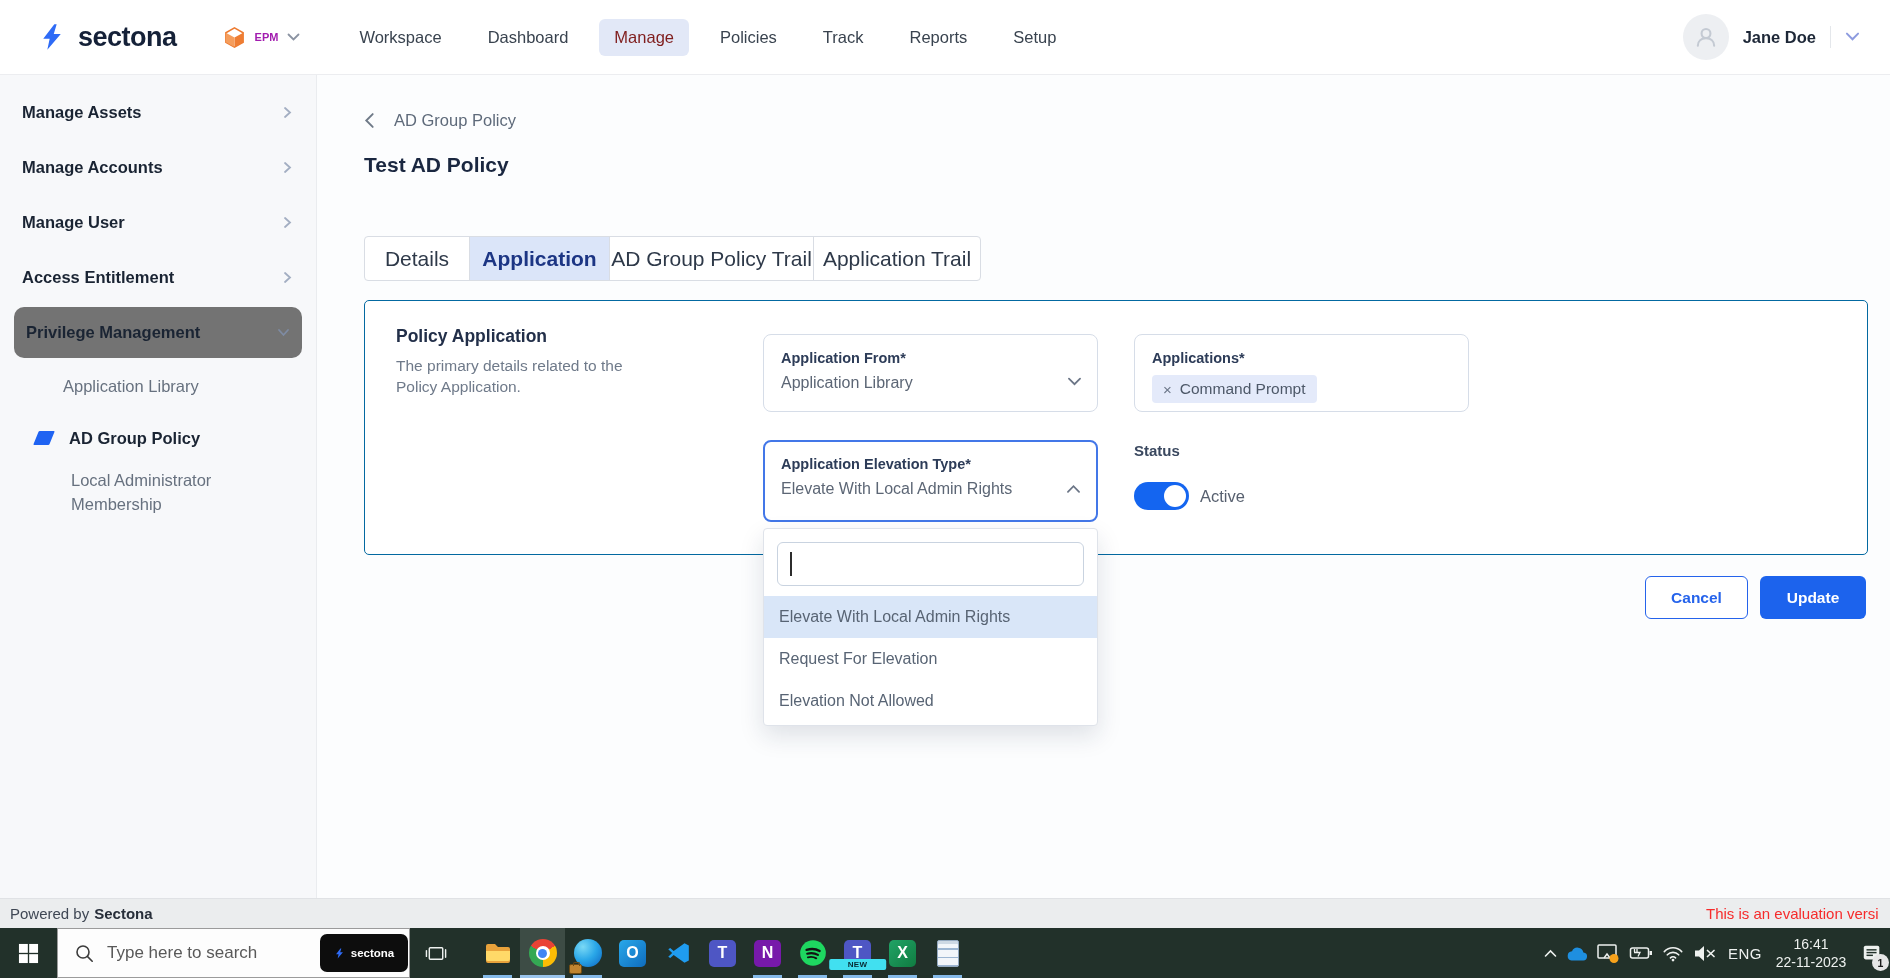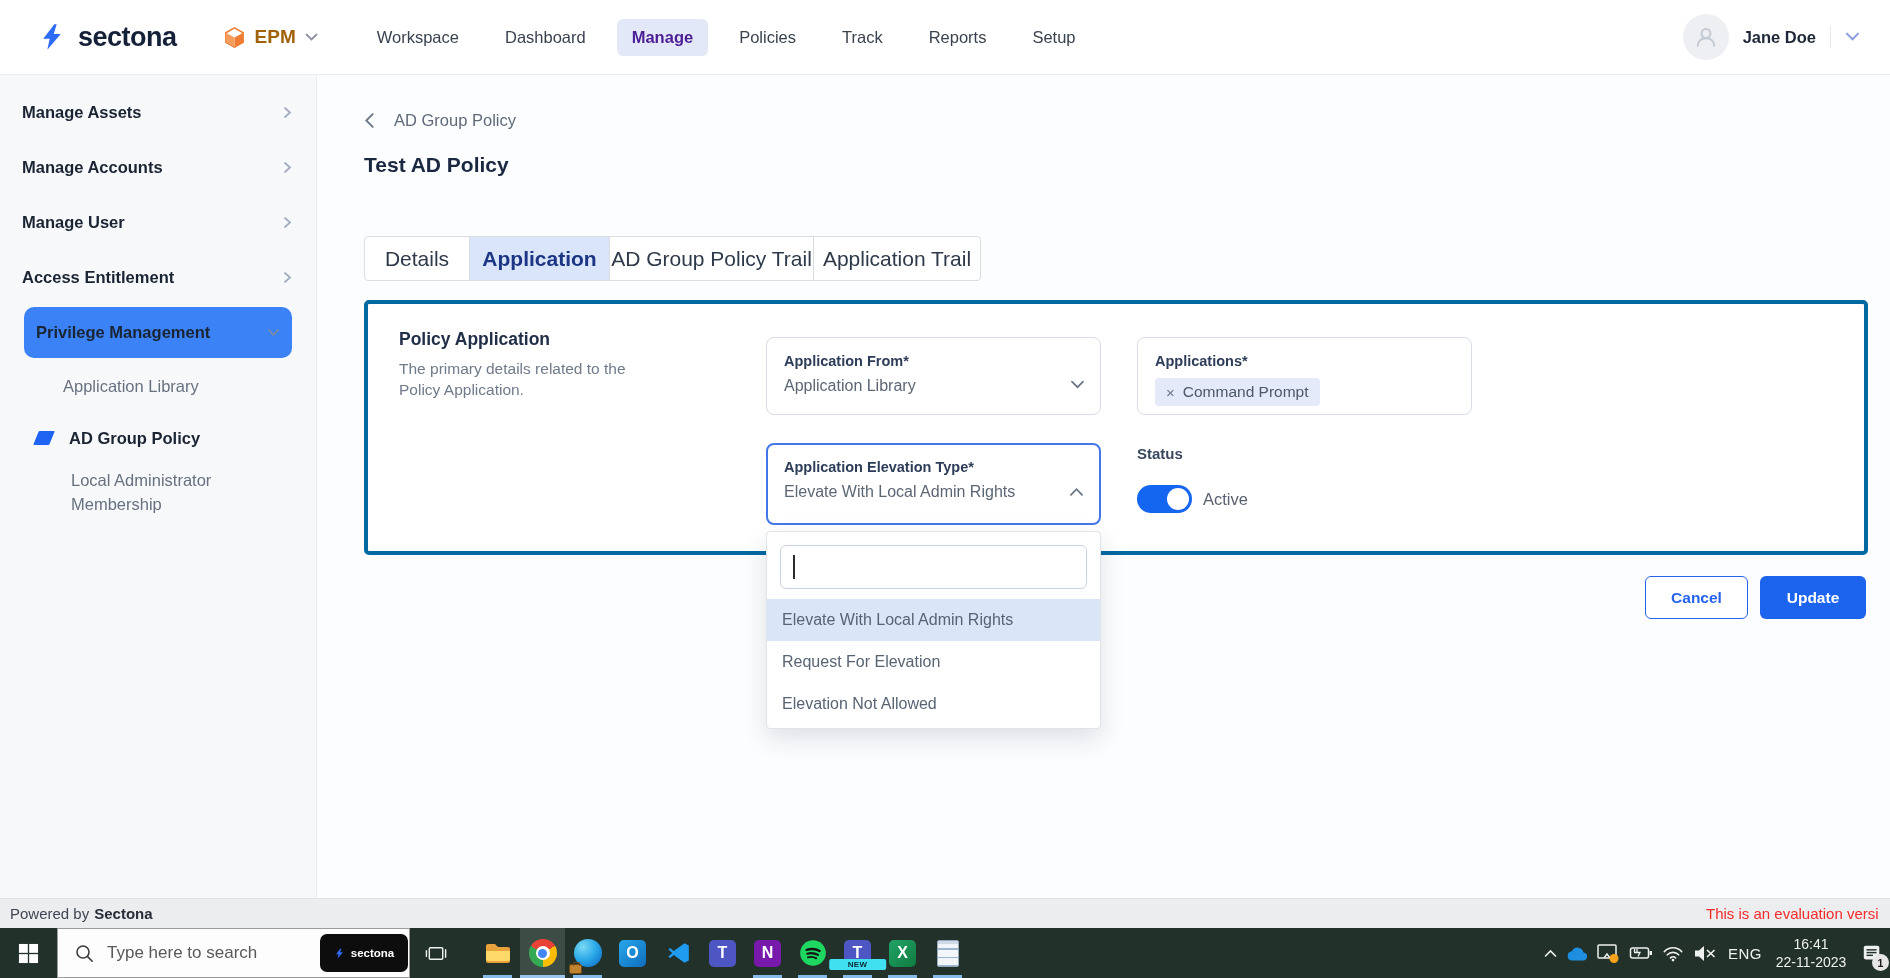--- a/index.html
+++ b/index.html
@@ -5,52 +5,52 @@
   *{box-sizing:border-box;margin:0;padding:0}
   html,body{width:1890px;height:978px;overflow:hidden}
   body{font-family:"Liberation Sans",sans-serif;background:#fff}
   .app{position:absolute;inset:0;display:flex;flex-direction:column}
 
   
   .hdr{height:75px;display:flex;align-items:center;background:#fff;border-bottom:1px solid #ecedf0;padding:0 30px 0 38px;flex:0 0 auto}
   .brand{display:flex;align-items:center;gap:12px;cursor:pointer}
   .brand-text{font-size:27px;font-weight:700;color:#152138;letter-spacing:-.5px}
   .product{display:flex;align-items:center;gap:9px;margin-left:46px;cursor:pointer}
-  .product-label{font-size:19px;font-weight:700;color:#a16207}
+  .product-label{font-size:11px;font-weight:700;color:#a21caf}
   .hdr-nav{display:flex;align-items:center;margin-left:44px;gap:16px}
   .hdr-link{font-size:16.5px;color:#39434f;padding:9px 15px;border-radius:6px;cursor:pointer;white-space:nowrap}
-  .hdr-link.active{background:#e2e8f7;color:#4c1d95;font-weight:700}
+  .hdr-link.active{background:#e2e8f7;color:#7f1d1d;font-weight:400}
   .hdr-user{margin-left:auto;display:flex;align-items:center;gap:14px;cursor:pointer}
   .avatar{width:46px;height:46px;border-radius:50%;background:#edeff2;display:flex;align-items:center;justify-content:center}
   .user-name{font-size:16.5px;font-weight:700;color:#1d2737}
   .user-divider{width:1px;height:22px;background:#e4e7eb}
 
   
   .body-row{display:flex;height:823px;flex:0 0 auto}
 
   
   .sidebar{width:317px;background:#f7f8fa;border-right:1px solid #eaecef;padding-top:10px;flex:0 0 auto}
   .side-group{height:55px;display:flex;align-items:center;justify-content:space-between;padding:0 22px;font-size:16.5px;font-weight:700;color:#1a2433;cursor:pointer}
-  .side-group.active{background:#3b82f6;border-radius:10px;margin:2px 24px;height:51px;padding:8px 12px}
+  .side-group.active{background:#737373;border-radius:10px;margin:2px 14px;height:51px;padding:8px 12px}
   .side-sub{height:52px;display:flex;align-items:center;padding-left:63px;font-size:16.5px;color:#67717f;cursor:pointer}
   .side-sub.ad{padding-left:36px;gap:17px;font-weight:700;color:#1a2433}
   .side-sub.wrap{height:auto;min-height:52px;padding:5px 95px 5px 71px;line-height:1.45}
   .ad-bolt{width:16px;height:14px;background:#1f63f2;transform:skewX(-22deg);border-radius:1px}
 
   
   .content{flex:1;position:relative;background:#fcfdfe}
   .breadcrumb{position:absolute;left:47px;top:36px;display:flex;align-items:center;gap:19px;font-size:16.5px;color:#5e6a7a;cursor:pointer}
   .page-title{position:absolute;left:47px;top:78px;font-size:21px;font-weight:700;color:#1a2740}
   .tabs{position:absolute;left:47px;top:161px;display:flex;background:#fff;border:1px solid #d9dde4;border-radius:4px;overflow:hidden}
   .tab{height:43px;display:flex;align-items:center;justify-content:center;font-size:21px;color:#2e3949;border-right:1px solid #d9dde4;cursor:pointer}
   .tab:last-child{border-right:none}
   .tab:nth-child(1){width:105px}.tab:nth-child(2){width:140px}.tab:nth-child(3){width:204px}.tab:nth-child(4){width:166px}
   .tab.active{background:#dbe5f9;color:#1c3584;font-weight:700}
 
-  .panel{position:absolute;left:47px;top:225px;width:1504px;height:255px;background:#fff;border:4px solid #0369a1;border-radius:5px}
+  .panel{position:absolute;left:47px;top:225px;width:1504px;height:255px;background:#fff;border:1px solid #0369a1;border-radius:5px}
   .sec-title{position:absolute;left:31px;top:25px;font-size:17.5px;font-weight:700;color:#222f49}
   .sec-desc{position:absolute;left:31px;top:55px;width:255px;font-size:15.5px;color:#6f7a8a;line-height:1.35}
 
   .fieldbox{position:absolute;width:335px;background:#fff;border:1px solid #d6dde8;border-radius:8px;padding:15px 17px;cursor:pointer}
   .fb-from{left:398px;top:33px;height:78px}
   .fb-apps{left:769px;top:33px;height:78px}
   .fb-elev{left:398px;top:139px;height:82px;border:2px solid #4377e8;z-index:5;padding:14px 16px}
   .f-label{font-size:14.5px;font-weight:700;color:#2d3c58;margin-bottom:8px}
   .f-value{font-size:16px;color:#5c6675;white-space:nowrap}
   .f-chev{position:absolute;right:15px;top:42px}

